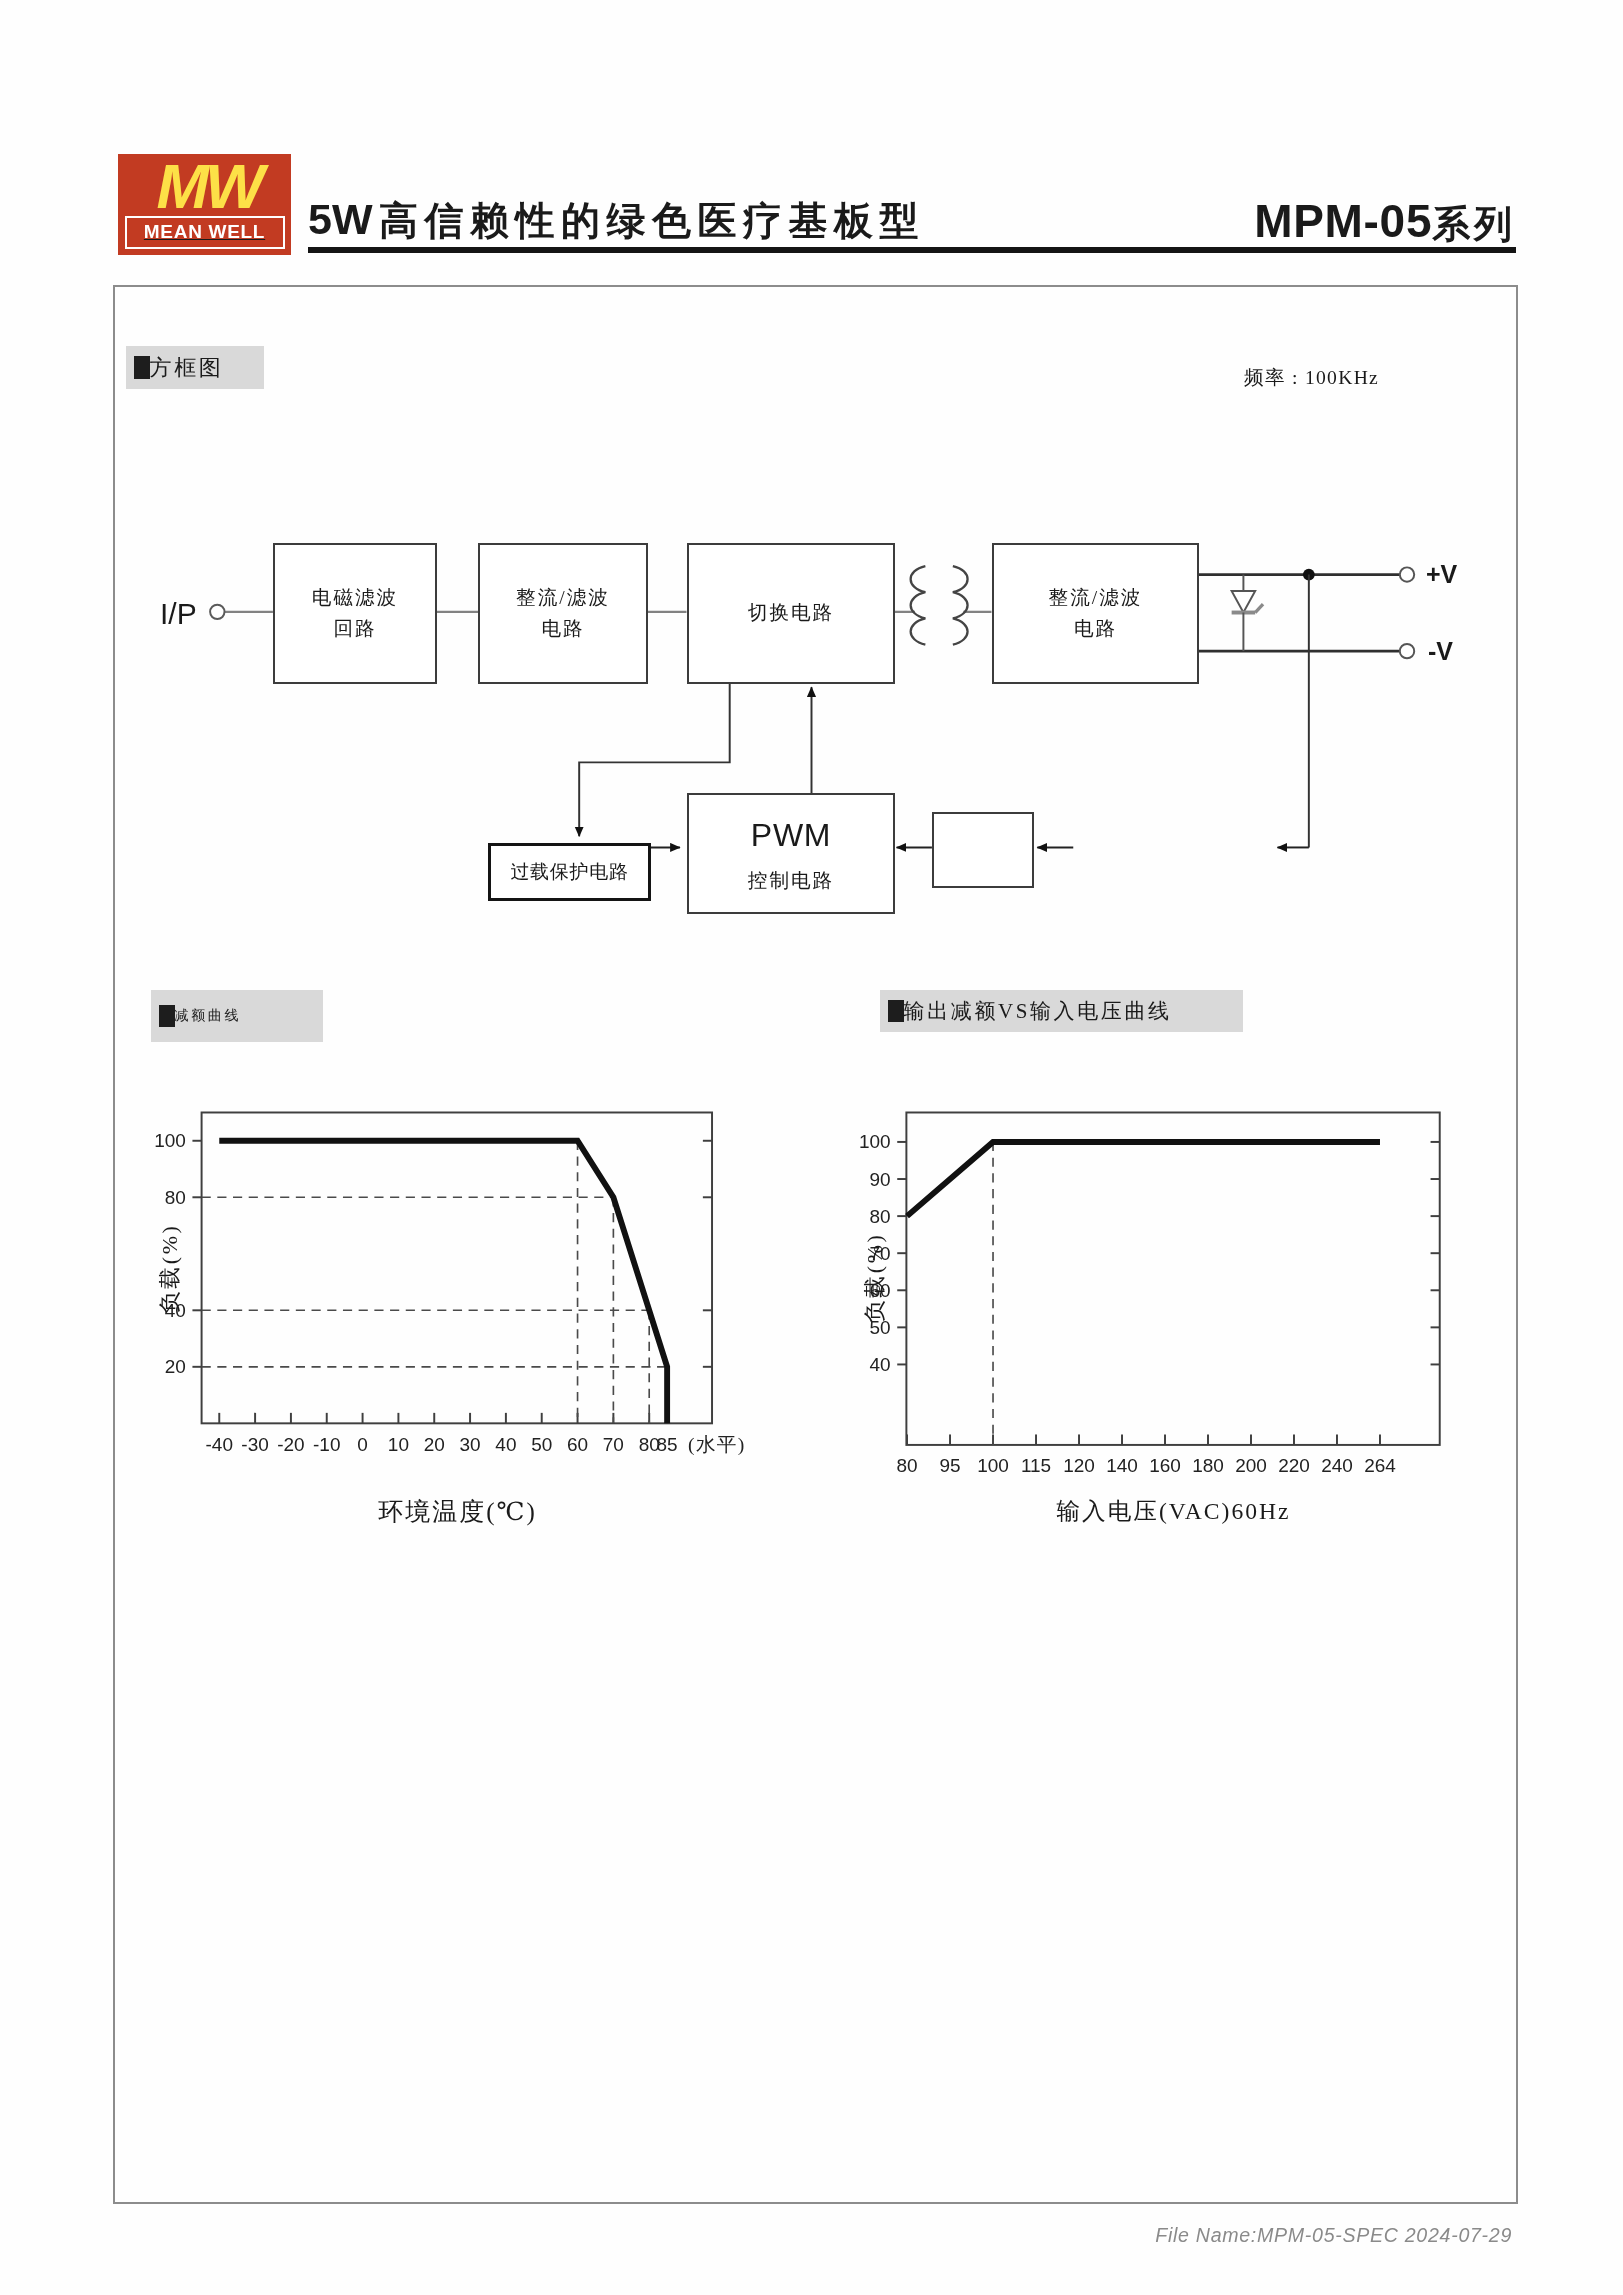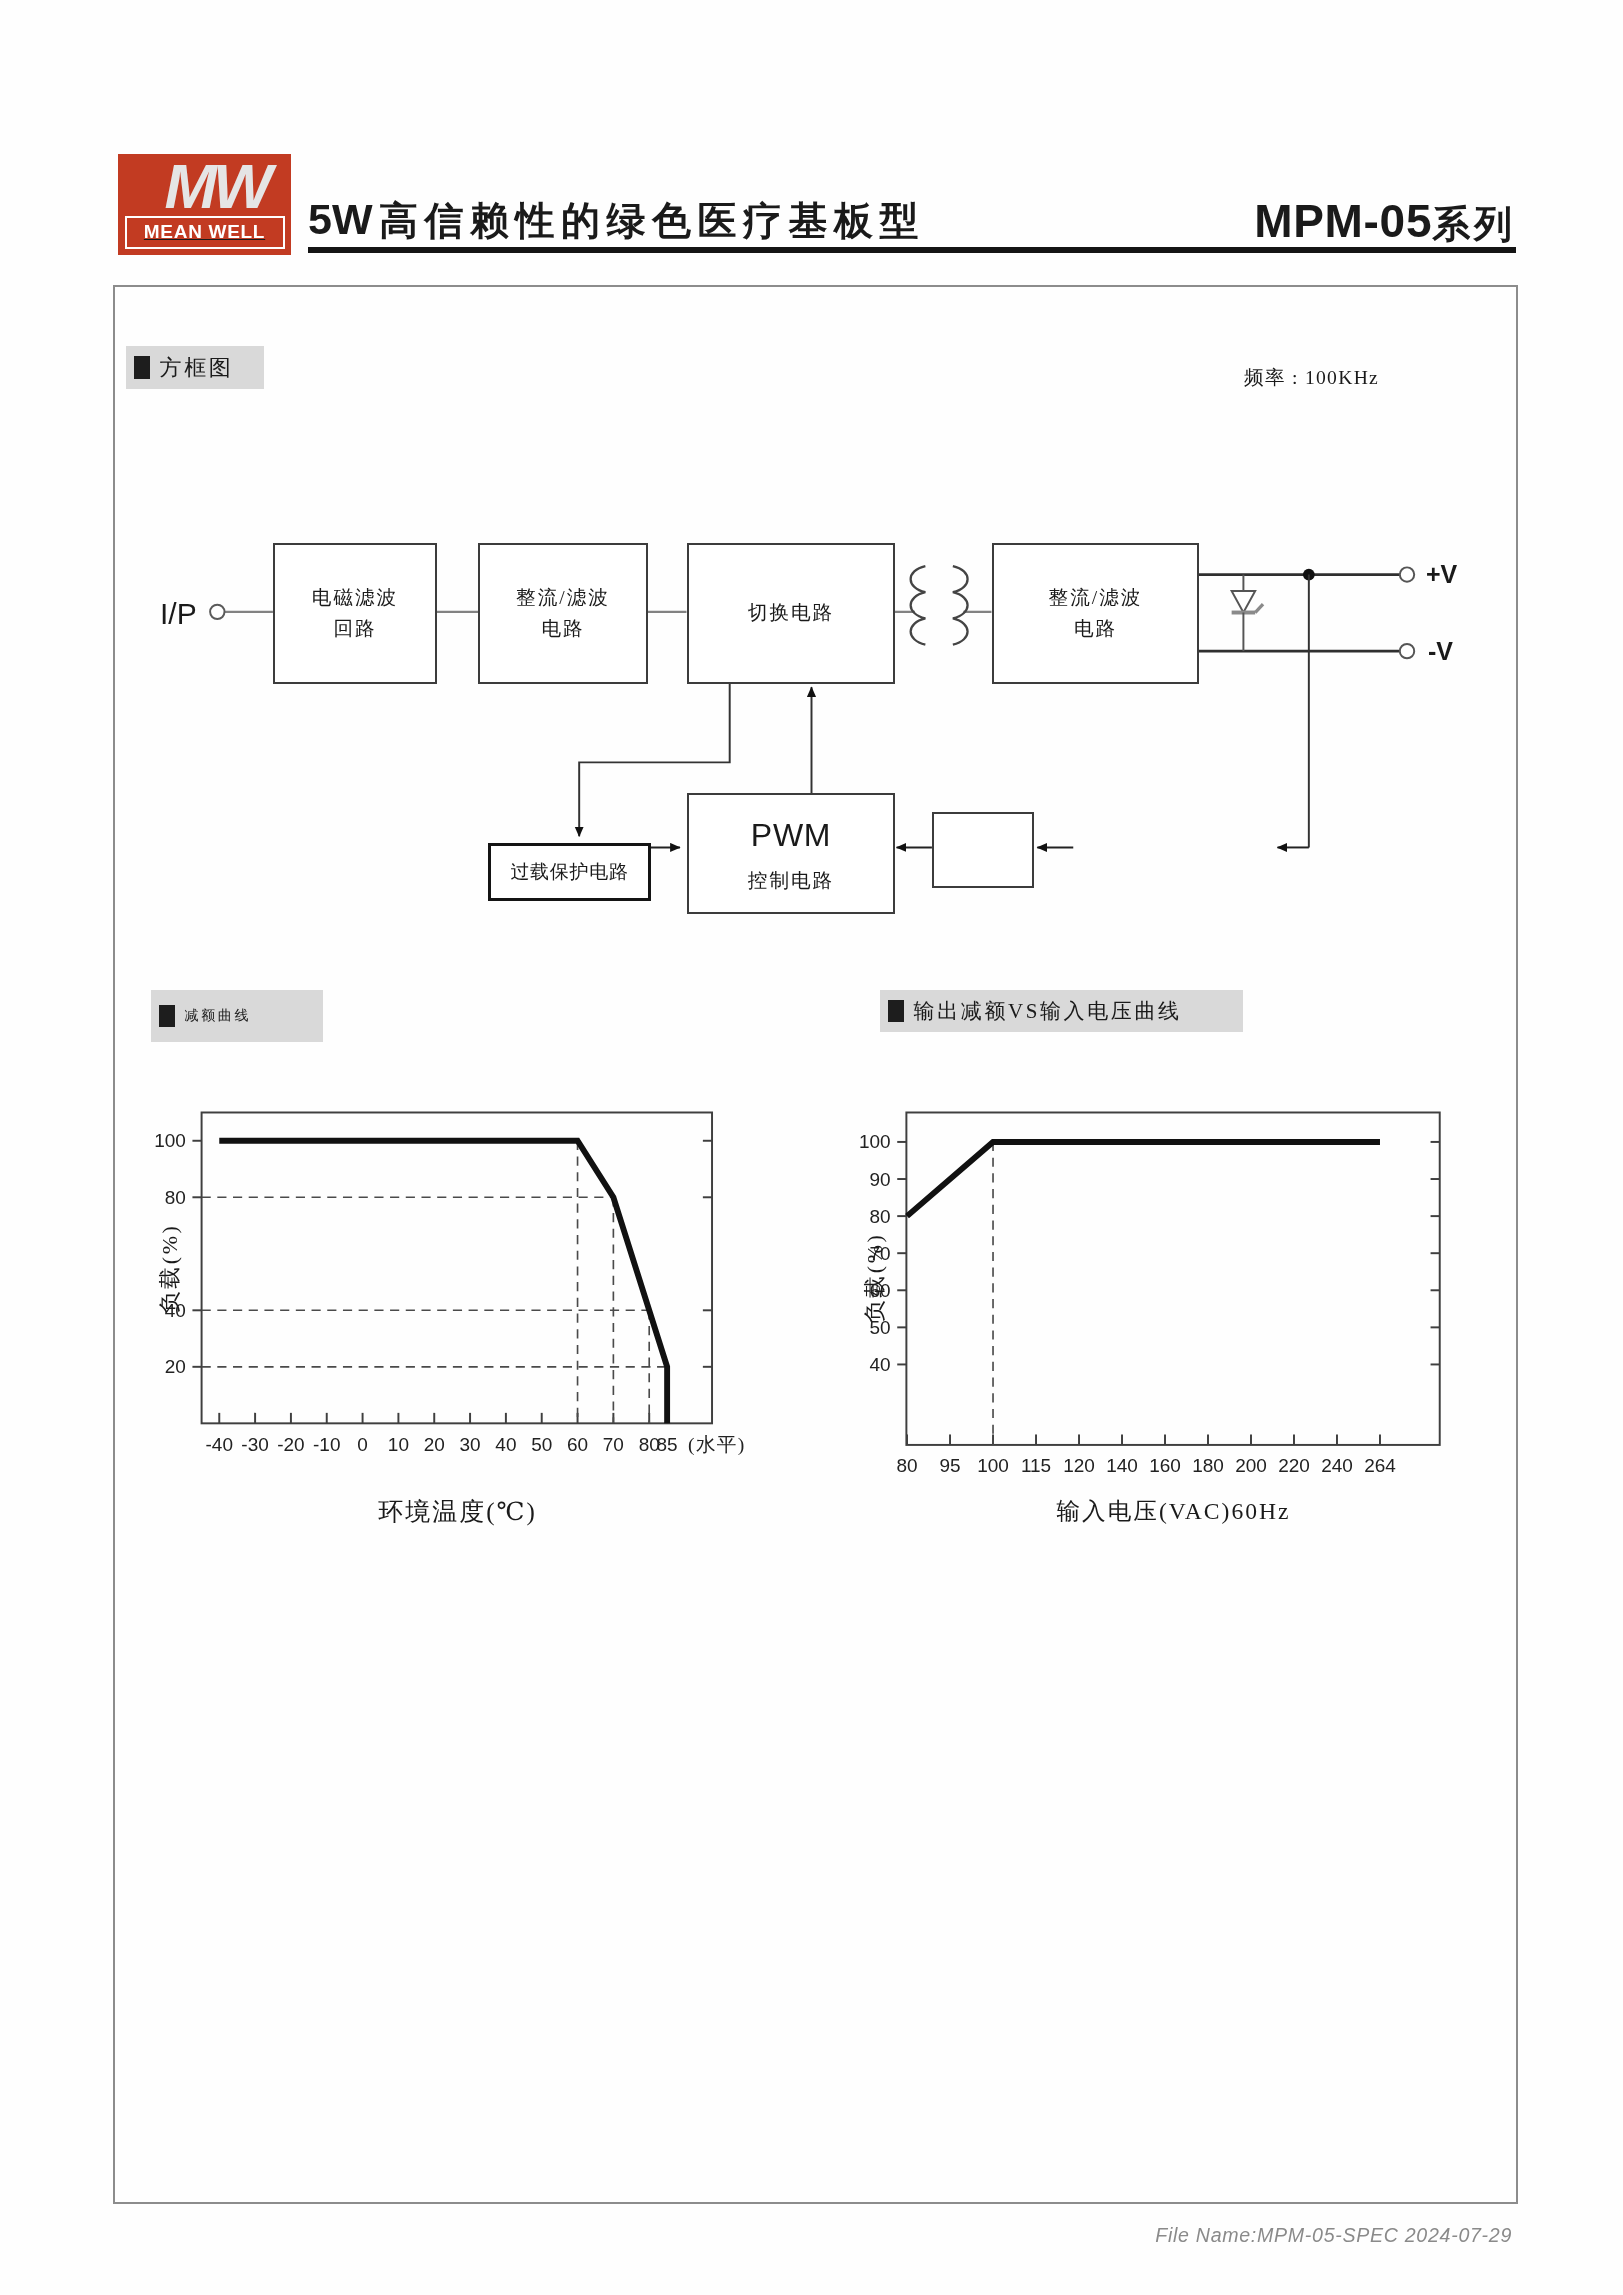--- a/index.html
+++ b/index.html
@@ -1,36 +1,36 @@
 <!DOCTYPE html>
 <html style="font-size:10.5px"><head>
 <meta charset="utf-8">
 <style>
   html,body{margin:0;padding:0;background:#ffffff;}
   .page{position:relative;width:1623px;height:2295px;background:#fefefe;overflow:hidden;
         font-family:"Liberation Serif","DejaVu Serif",serif;color:#1a1a1a;}
   .abs{position:absolute;}
   
   .logo{left:118px;top:154px;width:173px;height:101px;background:#c23b22;z-index:3;}
-  .logo-mono{position:absolute;left:12px;top:-3.9px;width:100%;text-align:center;
+  .logo-mono{position:absolute;left:4px;top:-3.9px;width:100%;text-align:center;
              font-family:"Liberation Sans",sans-serif;font-style:italic;font-weight:bold;
-             font-size:63px;color:#e5e5e5;letter-spacing:-3.9px;}
+             font-size:63px;color:#fde047;letter-spacing:-3.9px;}
   .logo-strip{position:absolute;left:6.5px;right:6.5px;bottom:6.5px;height:29px;border:2.6px solid #fff;
               display:flex;align-items:center;justify-content:center;text-decoration:underline;}
   .logo-brand{font-family:"Liberation Sans",sans-serif;font-weight:bold;font-size:19px;color:#fff;letter-spacing:0.7px;}
   .title-row{left:308px;top:194px;width:1208px;height:55px;z-index:3;white-space:nowrap;}
   .title-model{font-family:"Liberation Sans",sans-serif;font-weight:bold;font-size:43px;}
   .title-cjk{font-weight:bold;font-size:39px;letter-spacing:6.5px;margin-left:6.5px;}
   .series{position:absolute;right:0;top:0;white-space:nowrap;}
   .series-name{font-family:"Liberation Sans",sans-serif;font-weight:800;font-size:46px;letter-spacing:0.7px;}
   .series-suffix{font-weight:bold;font-size:38px;letter-spacing:3.9px;}
   .head-rule{left:308px;top:247px;width:1208px;height:5.9px;background:#141414;z-index:3;}
   
   .frame{left:113px;top:285px;width:1401px;height:1915px;border:2px solid #8c8c8c;z-index:1;}
-  .sec-label{background:#d9d9d9;display:flex;align-items:center;gap:10px;padding-left:7.9px;
+  .sec-label{background:#d9d9d9;display:flex;align-items:center;gap:0;padding-left:7.9px;
              font-size:22px;letter-spacing:2.6px;z-index:3;}
   .sq{display:inline-block;width:15.7px;height:23.6px;background:#1d1d1d;flex:0 0 auto;}
   .freq{left:1244px;top:364px;width:196px;text-align:left;font-size:19.6px;letter-spacing:1.3px;z-index:3;}
   
   .bbox{border:2px solid #3c3c3c;background:#fff;display:flex;flex-direction:column;
         align-items:center;justify-content:center;z-index:3;font-size:19.6px;line-height:1.55;
         letter-spacing:2px;text-align:center;}
   .bbox.thick{border:3.3px solid #141414;}
   .pwm-main{font-family:"Liberation Sans",sans-serif;font-size:32px;letter-spacing:0.7px;margin-bottom:5.2px;}
   .io-label{font-family:"Liberation Sans",sans-serif;font-size:30px;font-weight:500;z-index:3;}

